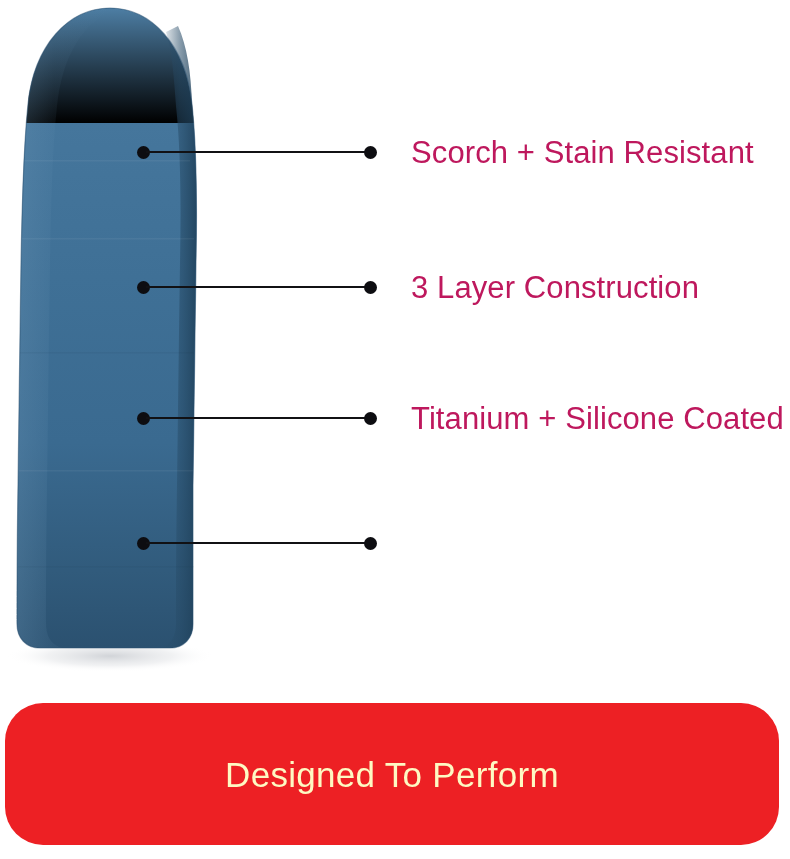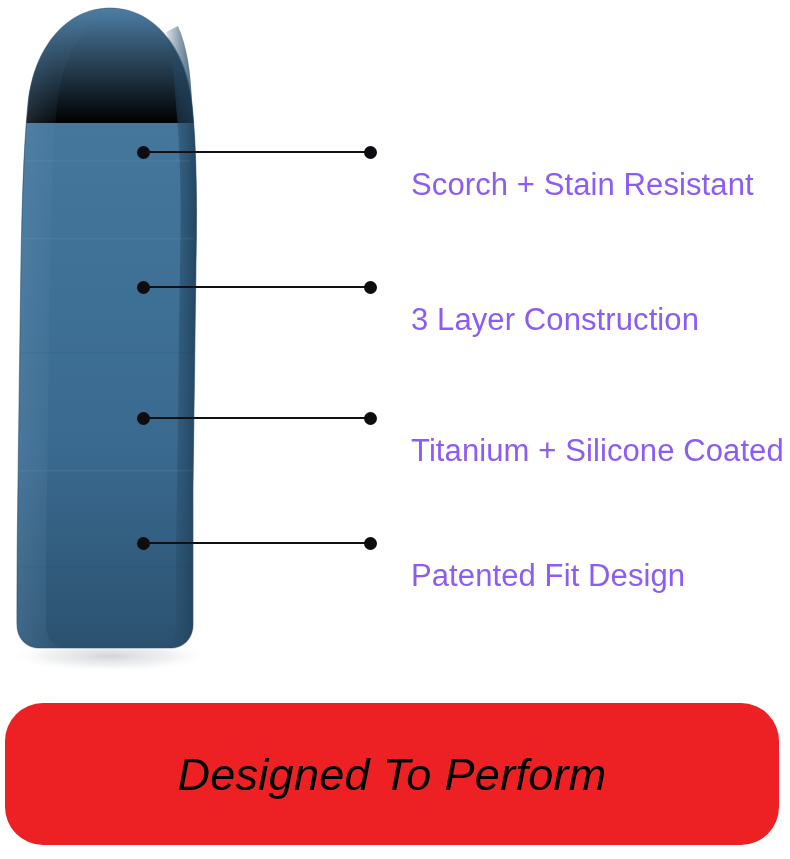--- a/index.html
+++ b/index.html
@@ -69,48 +69,46 @@
   .leader-dot.start { left: 137px; }
   .leader-dot.end   { left: 364px; }
 
   
   .feature-label {
     position: absolute;
     left: 411px;
     font-size: 31px;
     line-height: 1;
     letter-spacing: 0.1px;
-    color: #8b5cf6;
+    color: #be185d;
     font-weight: 400;
     white-space: nowrap;
     transform: translateY(-50%);
-    margin-top: 32px;
   }
 
   
   .banner {
     position: absolute;
     left: 5px;
     top: 703px;
     width: 774px;
     height: 142px;
     border-radius: 38px;
     background: #ed2024;
     display: flex;
     align-items: center;
     justify-content: center;
   }
   .banner-text {
-    color: #000000;
-    font-size: 45px;
+    color: #fef9c3;
+    font-size: 35px;
     line-height: 1;
     letter-spacing: 0.3px;
     font-weight: 400;
     white-space: nowrap;
-    font-style: italic;
   }
 </style>
 </head>
 <body>
 
 <div id="infographic">
 
   <div class="product-stage">
     <svg class="product-svg" viewBox="0 0 330 700" aria-hidden="true">
       <defs>
@@ -230,19 +228,18 @@
       <span class="leader-dot end"></span>
     </div>
   </div>
 
   <div class="feature-label" style="top:152px;">Scorch + Stain Resistant</div>
 
   <div class="feature-label" style="top:287px;">3 Layer Construction</div>
 
   <div class="feature-label" style="top:418px;">Titanium + Silicone Coated</div>
 
-  <div class="feature-label" style="top:543px;">Patented Fit Design</div>
 
   <div class="banner">
     <span class="banner-text">Designed To Perform</span>
   </div>
 
 </div>
 
 </body></html>

